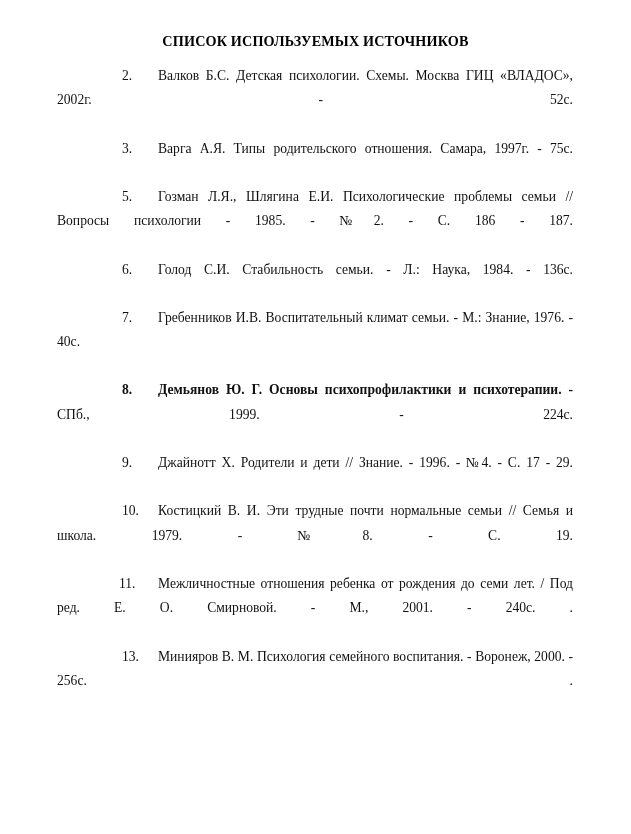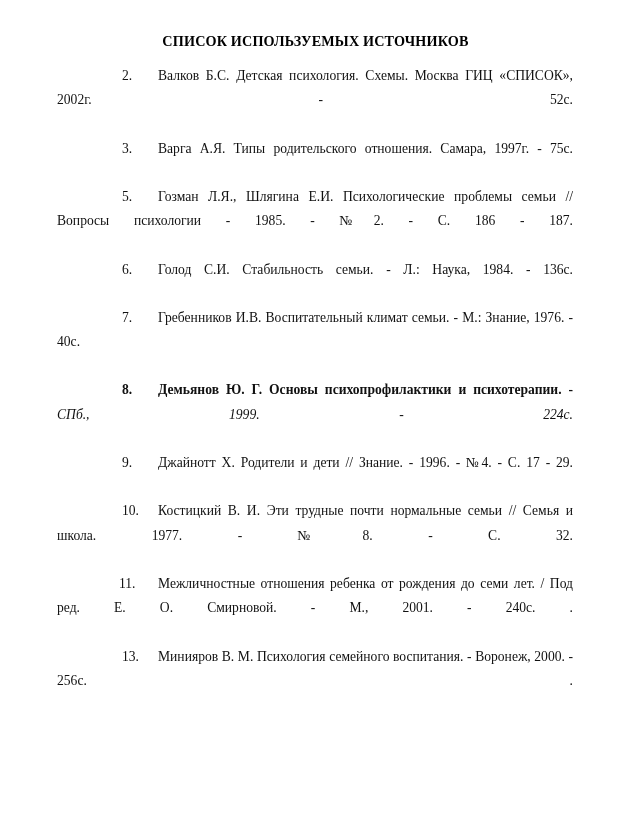--- a/index.html
+++ b/index.html
@@ -63,42 +63,41 @@
   }
   .ref-item .num.wide {
     margin-left: 62px;
     width: 39px;
   }
   .ref-item.bold {
     font-weight: bold;
   }
   .ref-item.bold .tail {
     font-weight: normal;
-    font-style: italic;
   }
   
   .ref-item::after {
     content: "";
     display: inline-block;
     width: 100%;
   }
 </style>
 </head>
 <body>
 
 <div class="page">
 
   <h1 class="doc-title">СПИСОК ИСПОЛЬЗУЕМЫХ ИСТОЧНИКОВ</h1>
 
   <ol class="ref-list">
-      <li class="ref-item"><span class="num">2.</span><span class="body">Валков Б.С. Детская психология. Схемы. Москва ГИЦ «СПИСОК», 2002г. - 52с.</span></li>
+      <li class="ref-item"><span class="num">2.</span><span class="body">Валков Б.С. Детская психологии. Схемы. Москва ГИЦ «ВЛАДОС», 2002г. - 52с.</span></li>
       <li class="ref-item"><span class="num">3.</span><span class="body">Варга А.Я. Типы родительского отношения. Самара, 1997г. - 75с.</span></li>
       <li class="ref-item"><span class="num">5.</span><span class="body">Гозман Л.Я., Шлягина Е.И. Психологические проблемы семьи // Вопросы психологии - 1985. - №2. - С. 186 - 187.</span></li>
       <li class="ref-item"><span class="num">6.</span><span class="body">Голод С.И. Стабильность семьи. - Л.: Наука, 1984. - 136с.</span></li>
       <li class="ref-item"><span class="num">7.</span><span class="body">Гребенников И.В. Воспитательный климат семьи. - М.: Знание, 1976. - 40с.</span></li>
       <li class="ref-item bold"><span class="num">8.</span><span class="body">Демьянов Ю. Г. Основы психопрофилактики и психотерапии. - </span><span class="tail">СПб., 1999. - 224с.</span></li>
       <li class="ref-item"><span class="num">9.</span><span class="body">Джайнотт Х. Родители и дети // Знание. - 1996. - №4. - С. 17 - 29.</span></li>
-      <li class="ref-item"><span class="num">10.</span><span class="body">Костицкий В. И. Эти трудные почти нормальные семьи // Семья и школа. 1977. - №8. - С. 32.</span></li>
+      <li class="ref-item"><span class="num">10.</span><span class="body">Костицкий В. И. Эти трудные почти нормальные семьи // Семья и школа. 1979. - №8. - С. 19.</span></li>
       <li class="ref-item"><span class="num wide">11.</span><span class="body">Межличностные отношения ребенка от рождения до семи лет. / Под ред. Е. О. Смирновой. - М., 2001. - 240с. .</span></li>
       <li class="ref-item"><span class="num">13.</span><span class="body">Минияров В. М. Психология семейного воспитания. - Воронеж, 2000. - 256с. .</span></li>
     </ol>
 
 </div>
 
 </body></html>

